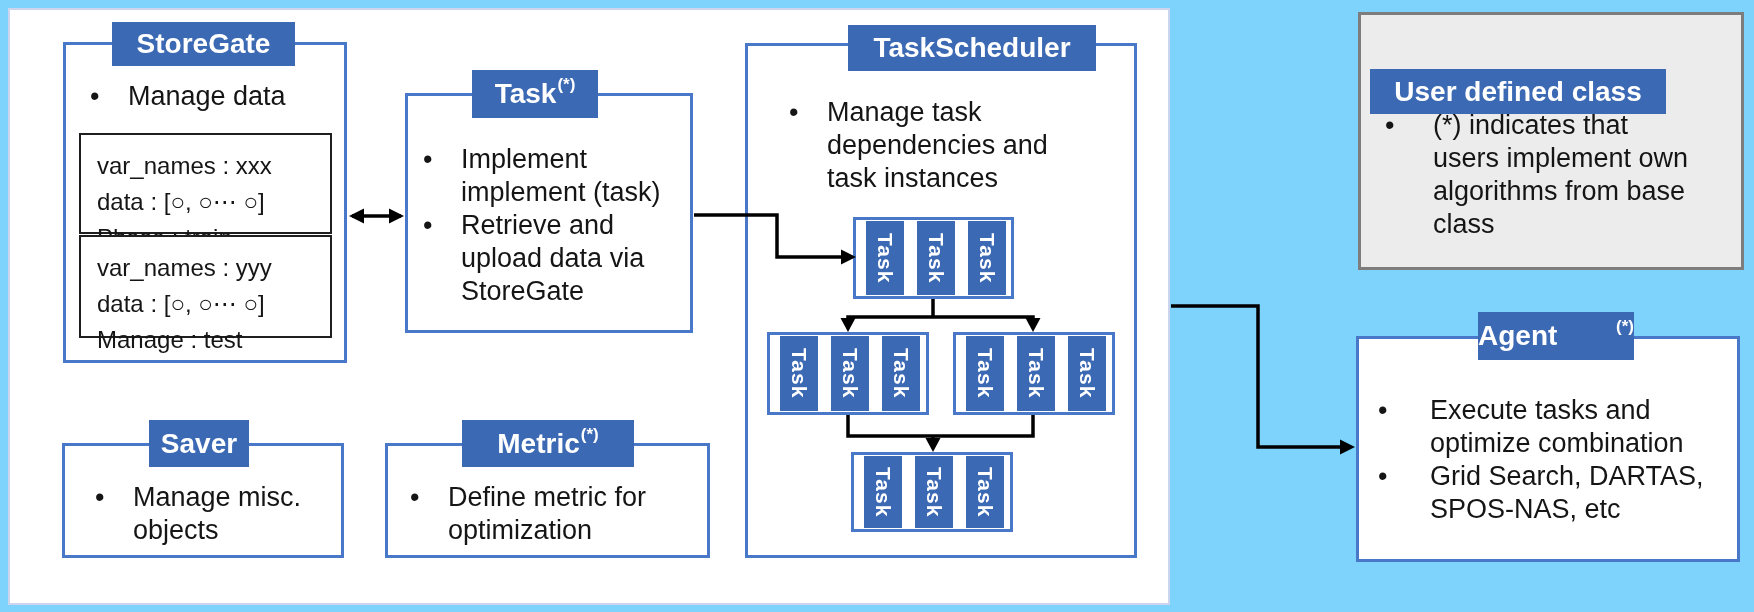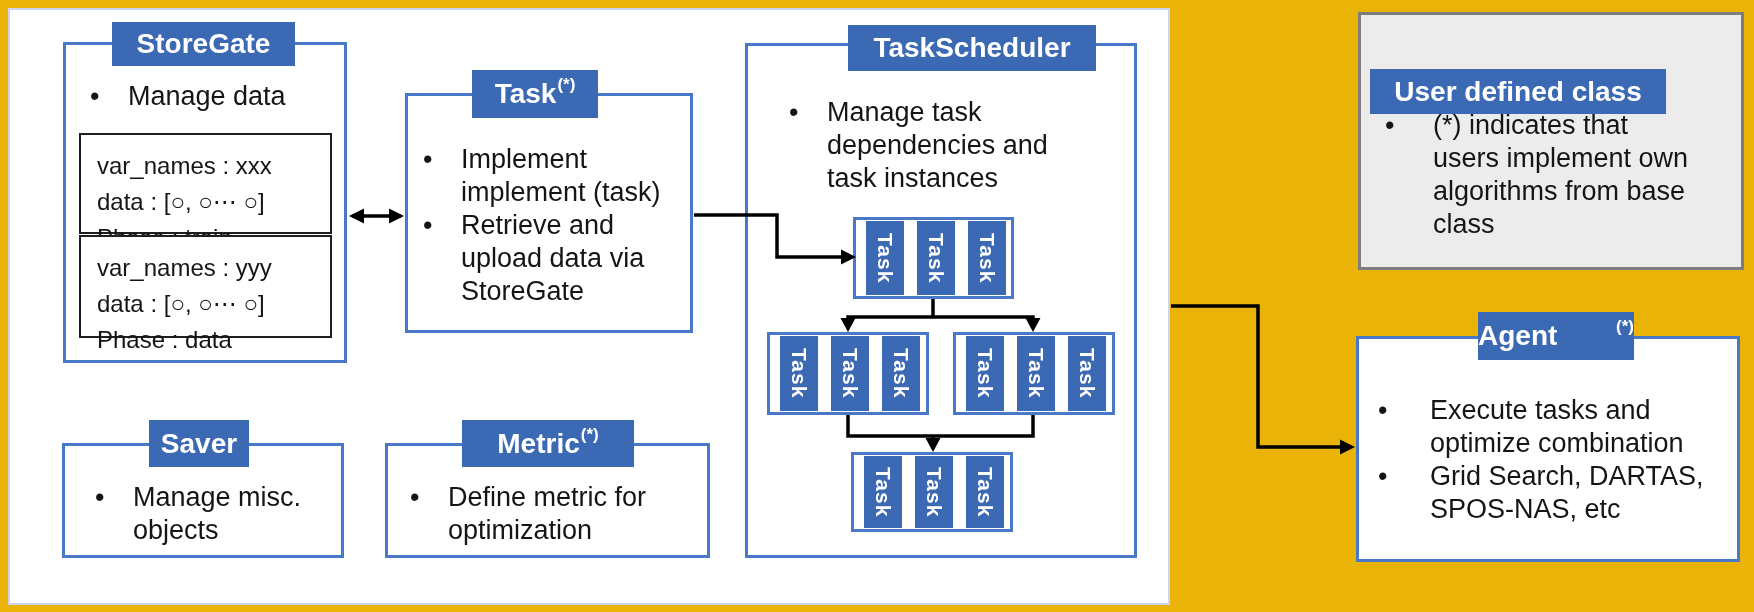--- a/index.html
+++ b/index.html
@@ -1,17 +1,17 @@
 <!DOCTYPE html>
 <html><head>
 <meta charset="utf-8">
 <style>
   html,body { margin:0; padding:0; background:#ffffff; }
   .canvas {
-    position:relative; width:1754px; height:612px; background:#eab308;
+    position:relative; width:1754px; height:612px; background:#7dd3fc;
     font-family:"Liberation Sans", sans-serif; color:#151515; overflow:hidden;
   }
   .container {
     position:absolute; left:8px; top:8px; width:1162px; height:597px;
     border:2px solid #ccd4ee; box-sizing:border-box; background:#ffffff;
   }
   .panel {
     position:absolute; border:3px solid #4a78c9; box-sizing:border-box; background:#ffffff;
   }
   .panel.gray { background:#ececec; border:3px solid #7d7d7d; }
@@ -98,21 +98,21 @@
     </div>
   </div>
   <div class="record" id="r-train">
     <div>var_names : xxx</div>
     <div>data : [○, ○⋯ ○]</div>
     <div>Phase : train</div>
   </div>
   <div class="record" id="r-test">
     <div>var_names : yyy</div>
     <div>data : [○, ○⋯ ○]</div>
-    <div>Phase : data</div>
+    <div>Manage : test</div>
   </div>
 
   <div class="panel" id="p-task"></div>
   <div class="tab" id="t-task">
     <span>Task</span>
       <span class="sup">(*)</span>
   </div>
   <div class="bullets" id="b-task">
     <div class="bullet">
       <span class="dot">•</span>

